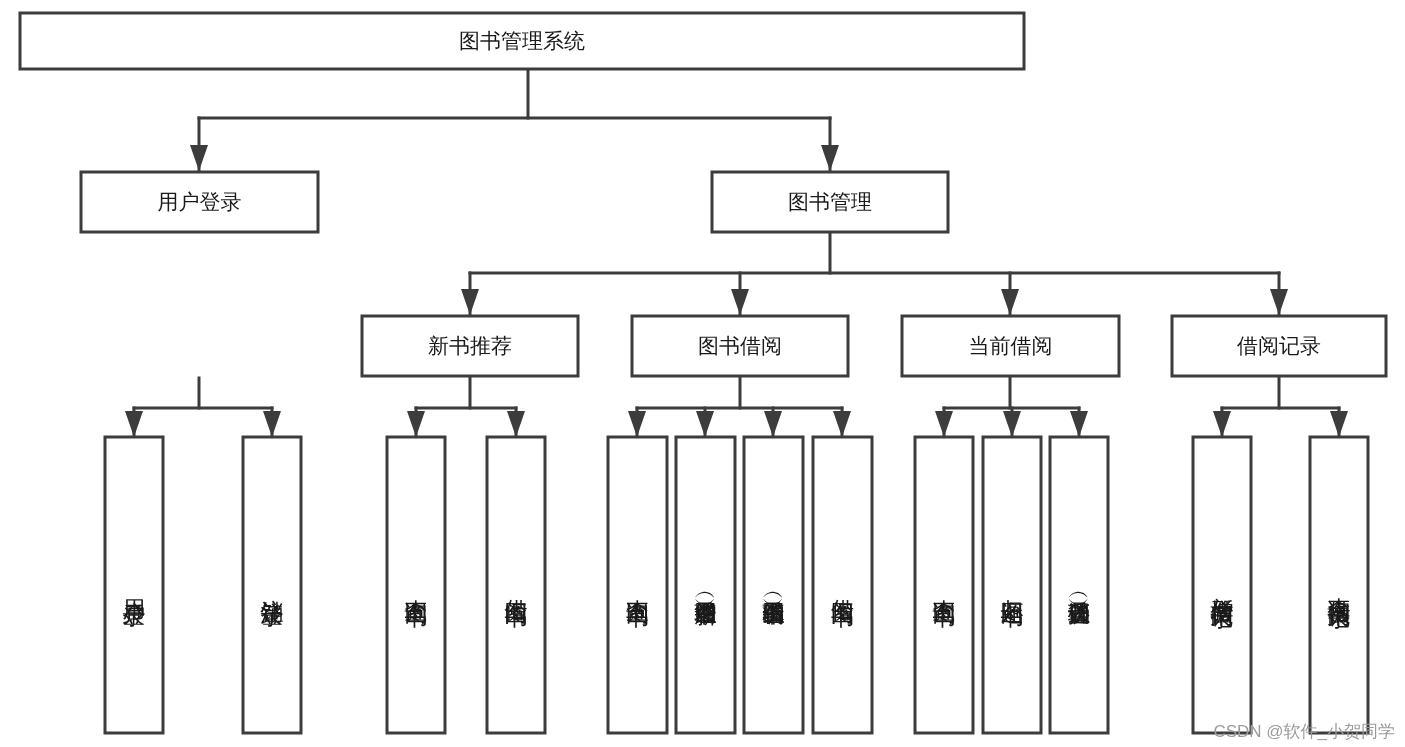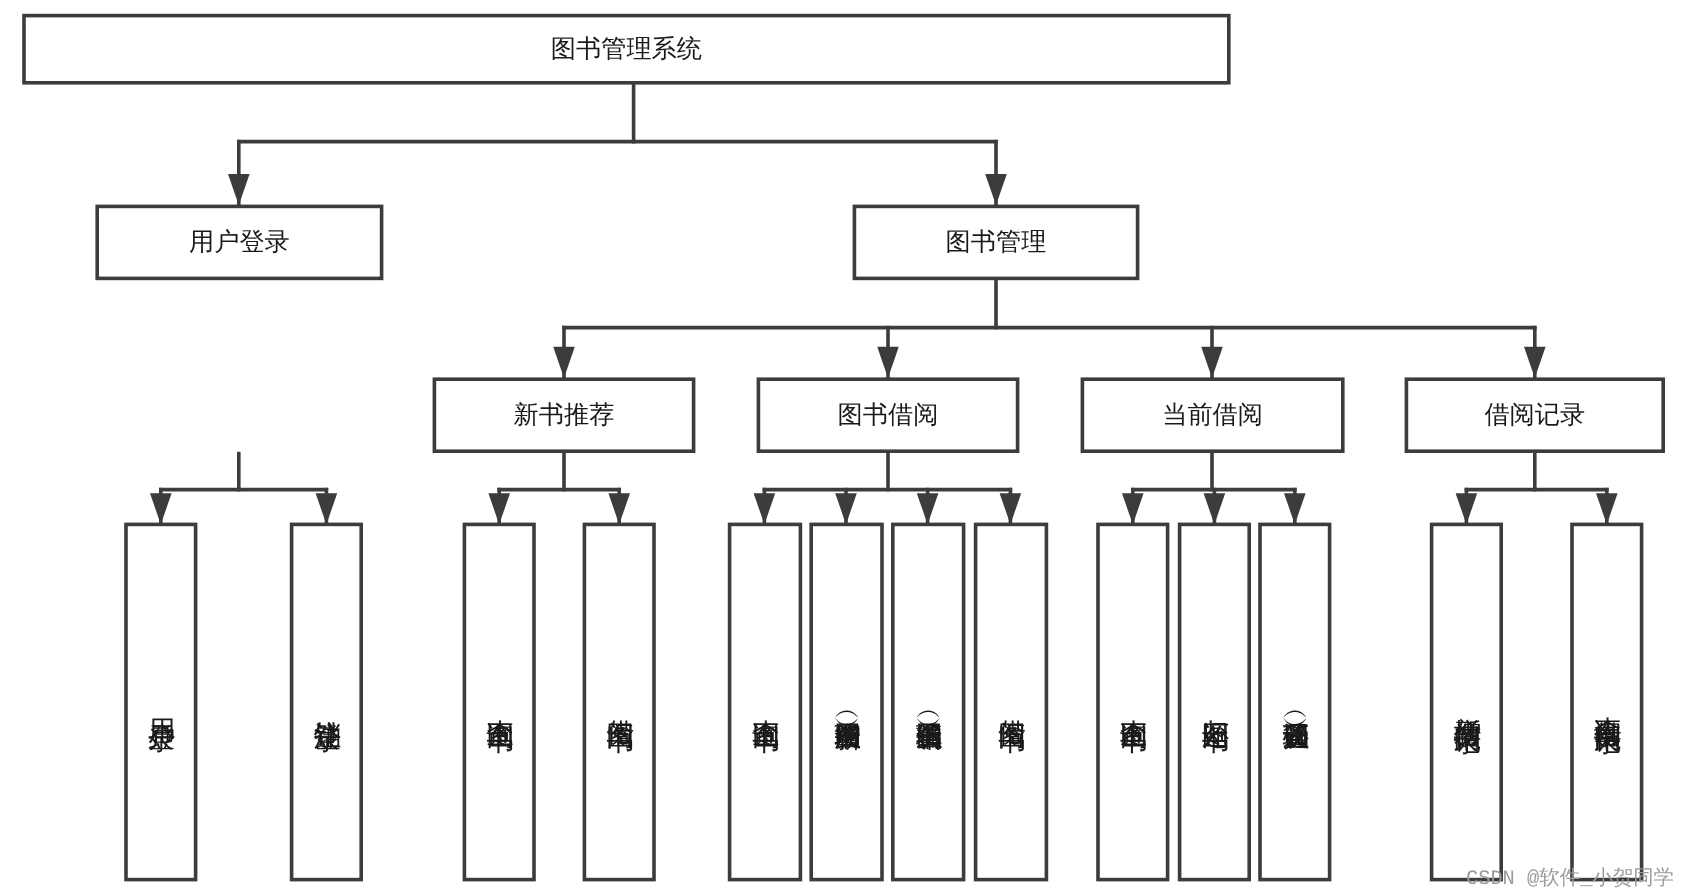--- a/index.html
+++ b/index.html
@@ -63,21 +63,21 @@
     font-size: 23px;
     line-height: 1.08;
     letter-spacing: 2px;
     color: #1a1a1a;
     white-space: nowrap;
   }
   .watermark {
     position: absolute;
     right: 10px;
     bottom: 4px;
-    font-family: Liberation Mono, monospace;
+    font-family: Liberation Sans, sans-serif;
     font-size: 17px;
     color: #9b9b9b;
     white-space: nowrap;
   }
 </style>
 </head>
 <body>
 
 <div id="diagram-root">
 

